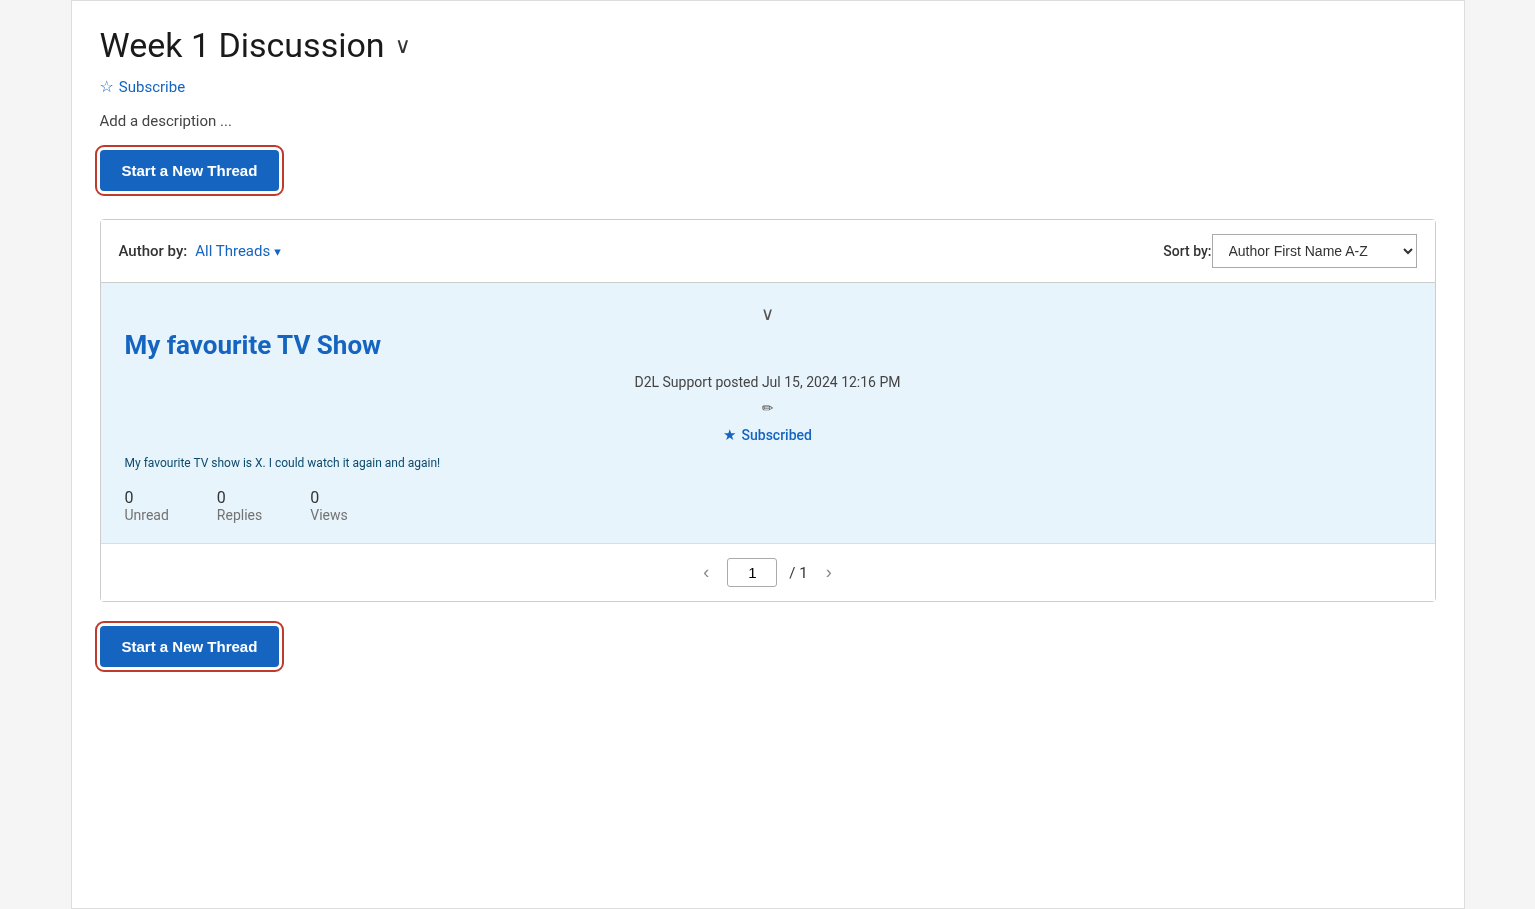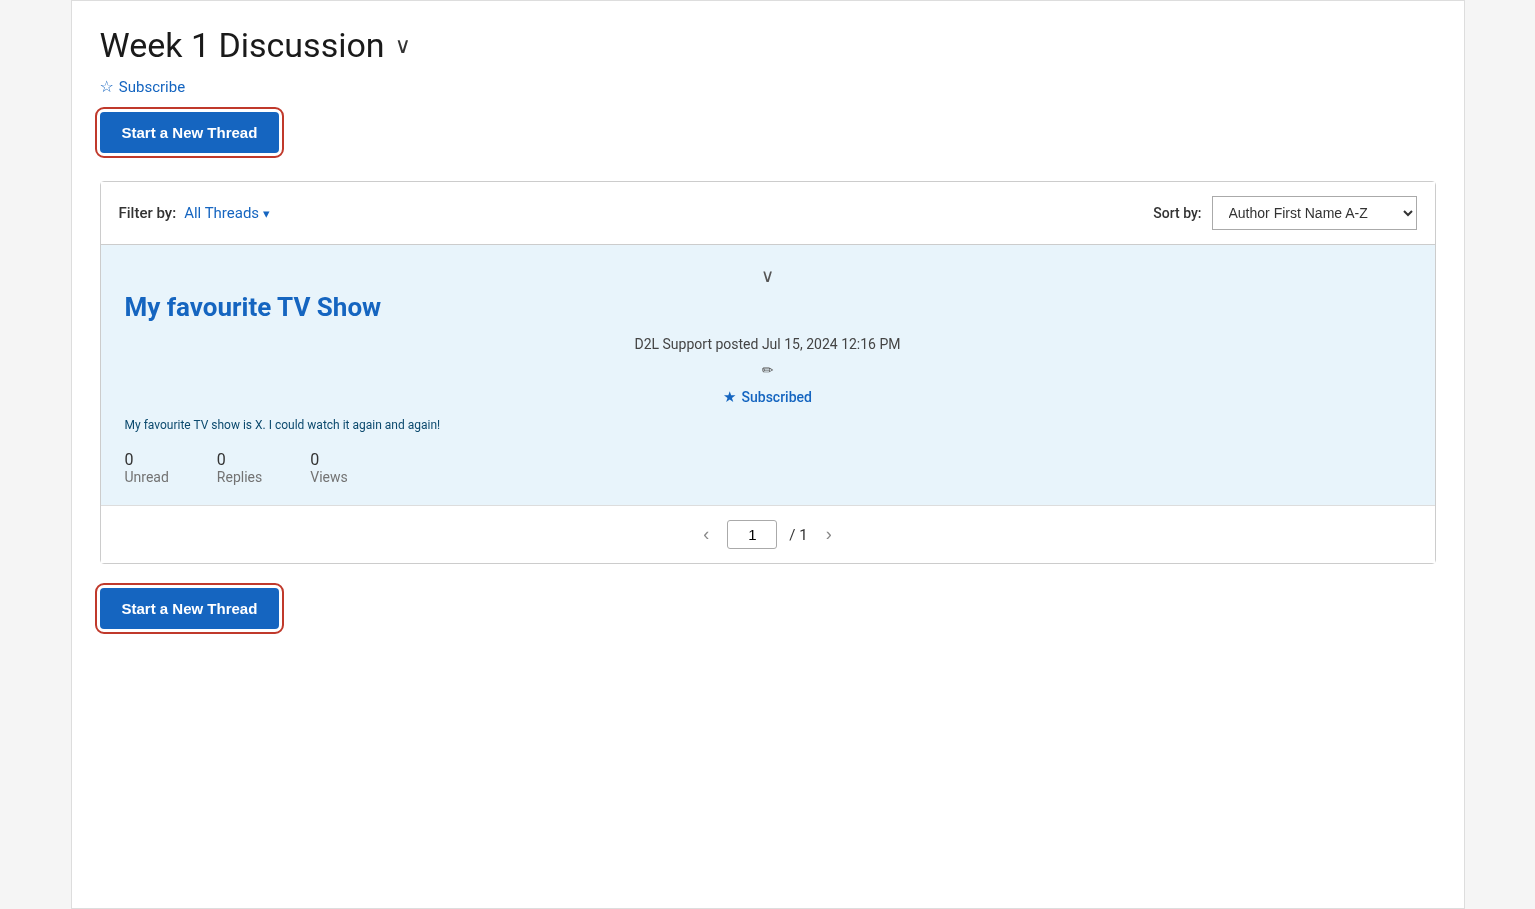--- a/index.html
+++ b/index.html
@@ -124,21 +124,20 @@
       cursor: pointer;
     }
 
     .all-threads-dropdown .chevron {
       font-size: 13px;
     }
 
     .sort-by-row {
       display: flex;
       align-items: center;
-      gap: 10px;
     }
 
     .sort-label {
       font-size: 14px;
       color: #333;
       font-weight: 500;
     }
 
     .sort-select {
       border: 1px solid #aaa;
@@ -303,30 +302,31 @@
 
   
   <div class="subscribe-row">
     <a class="subscribe-link">
       <span class="star-icon">☆</span>
       <span>Subscribe</span>
     </a>
   </div>
 
   
+  <p class="description-text">Add a description ...</p>
 
   
   <button class="new-thread-btn">Start a New Thread</button>
 
   
   <div class="thread-list-container">
 
     <div class="filter-sort-bar">
       <div class="filter-by-row">
-        <span class="filter-label">Filter by:</span>
+        <span class="filter-label">Author by:</span>
         <div class="all-threads-dropdown">
           <span>All Threads</span>
           <span class="chevron">▾</span>
         </div>
       </div>
       <div class="sort-by-row">
         <span class="sort-label">Sort by:</span>
         <select class="sort-select">
           <option>Author First Name A-Z</option>
           <option>Author First Name Z-A</option>

